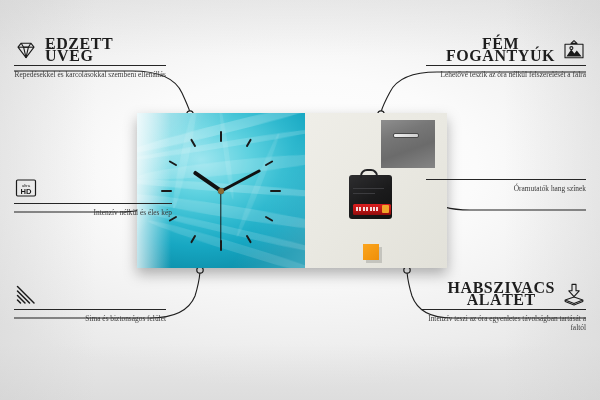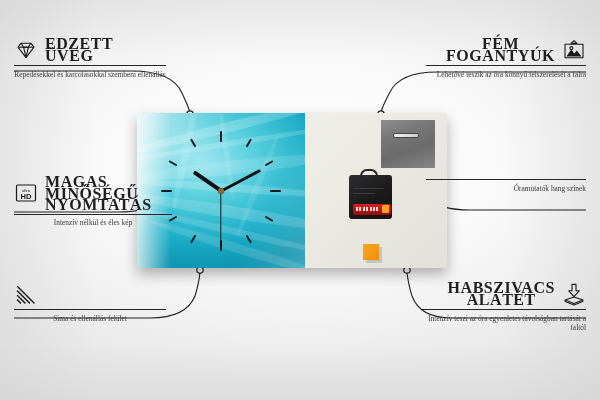--- a/index.html
+++ b/index.html
@@ -121,21 +121,21 @@
     font-size:16px; font-weight:700; letter-spacing:.55px; color:#1e1e1e;
     line-height:11.6px; text-transform:uppercase;
   }
   .co-rule{ height:1.1px; background:#262626; margin:3px 0 3.5px; }
   .co-desc{
     font-family:"Liberation Serif", serif;
     font-size:7.4px; color:#3a3a3a; line-height:9.4px;
   }
   .left .co-head{ justify-content:flex-start; }
   .left .co-title{ text-align:left; }
-  .left .co-desc{ text-align:center; }
+  .left .co-desc{ text-align:right; }
   .right .co-head{ justify-content:flex-end; }
   .right .co-title{ text-align:center; }
   .right .co-desc{ text-align:right; }
   .ico{ flex:0 0 auto; width:24px; height:24px; display:block; }
   .ico svg{ display:block; width:100%; height:100%; }
 
   .leader{ position:absolute; left:0; top:0; width:600px; height:400px; pointer-events:none; }
 </style>
 </head>
 <body>
@@ -263,61 +263,57 @@
 
 <div class="callout left" style="left:14px; top:176px; width:158px;">
   <div class="co-head">
     <span class="ico">
       <svg viewBox="0 0 24 24">
         <rect x="2.5" y="4" width="19" height="16" rx="1.2" fill="none" stroke="#1a1a1a" stroke-width="1.2"></rect>
         <text x="12" y="11.2" font-family="Liberation Sans, sans-serif" font-size="4.4" text-anchor="middle" fill="#1a1a1a">ultra</text>
         <text x="12" y="18" font-family="Liberation Sans, sans-serif" font-size="7.6" font-weight="bold" text-anchor="middle" fill="#1a1a1a">HD</text>
       </svg>
     </span>
-    <span class="co-title">
-      <span>MAGAS MINŐSÉGŰ</span><br>
-      <span>NYOMTATÁS</span>
-    </span>
   </div>
   <div class="co-rule"></div>
   <div class="co-desc">Intenzív nélkül és éles kép</div>
 </div>
 
 <div class="callout left" style="left:14px; top:282px; width:152px;">
   <div class="co-head">
     <span class="ico">
       <svg viewBox="0 0 24 24" stroke="#1a1a1a" stroke-width="1.5" stroke-linecap="round">
         <path d="M3.5 4.5 L20 21"></path>
           <path d="M3.5 9 L15.5 21"></path>
         <path d="M3.5 13.5 L11 21"></path>
           <path d="M3.5 18 L6.5 21"></path>
       </svg>
     </span>
   </div>
   <div class="co-rule"></div>
-  <div class="co-desc">Sima és ellenállás felület</div>
+  <div class="co-desc">Sima és biztonságos felület</div>
 </div>
 
 <div class="callout right" style="right:14px; top:38px; width:160px;">
   <div class="co-head">
     <span class="co-title">
       <span>FÉM</span><br>
       <span>FOGANTYÚK</span>
     </span>
     <span class="ico">
       <svg viewBox="0 0 24 24" fill="none" stroke="#1a1a1a" stroke-width="1.1" stroke-linejoin="round">
         <path d="M12 2.6 L9 5.4 H15 Z"></path>
         <rect x="3" y="6.2" width="18" height="13.6"></rect>
         <path d="M4.4 18.4 L9.2 11.6 L12.4 15.6 L14.8 12.4 L19.6 18.4 Z" fill="#1a1a1a" stroke="none"></path>
         <circle cx="9.4" cy="10.1" r="1.5"></circle>
       </svg>
     </span>
   </div>
   <div class="co-rule"></div>
-  <div class="co-desc">Lehetővé teszik az óra könnyű felszerelését a falra</div>
+  <div class="co-desc">Lehetővé teszik az óra nélkül felszerelését a falra</div>
 </div>
 
 <div class="callout right" style="right:14px; top:176px; width:160px;">
   <div class="co-rule"></div>
   <div class="co-desc">Óramutatók hang színek</div>
 </div>
 
 <div class="callout right" style="right:14px; top:282px; width:164px;">
   <div class="co-head">
     <span class="co-title">

